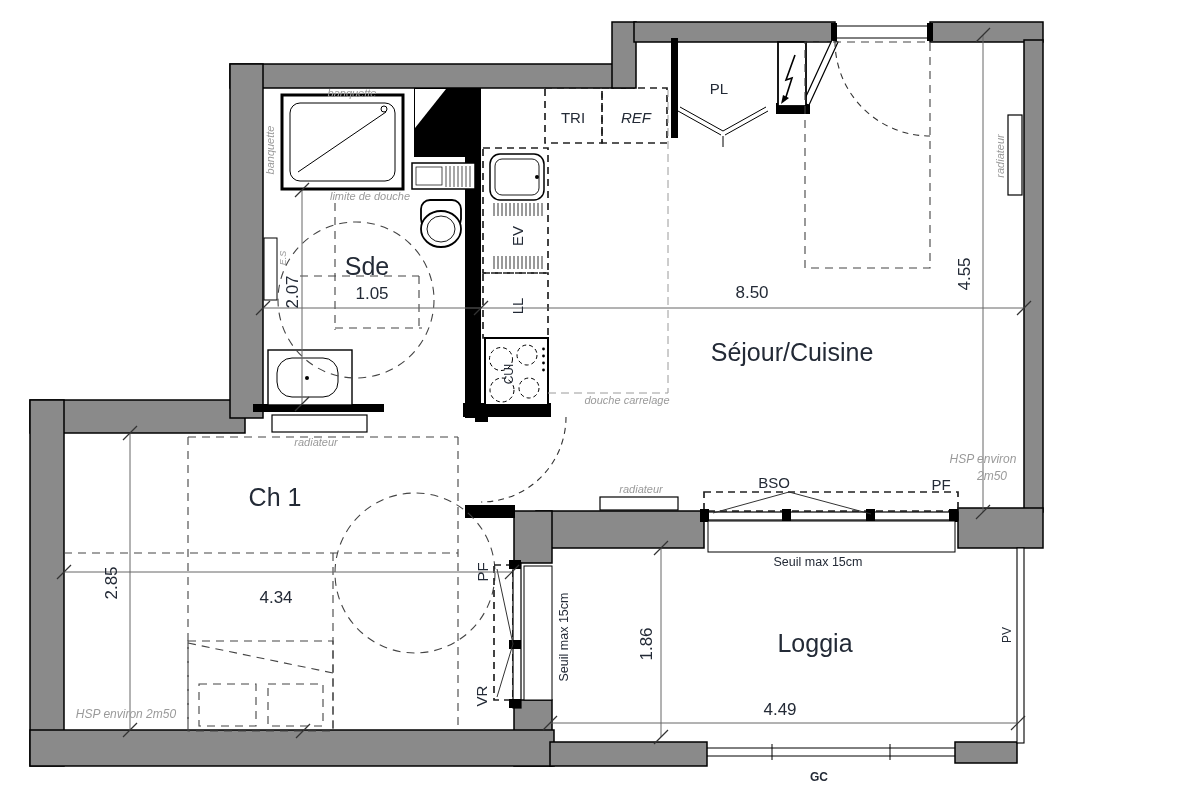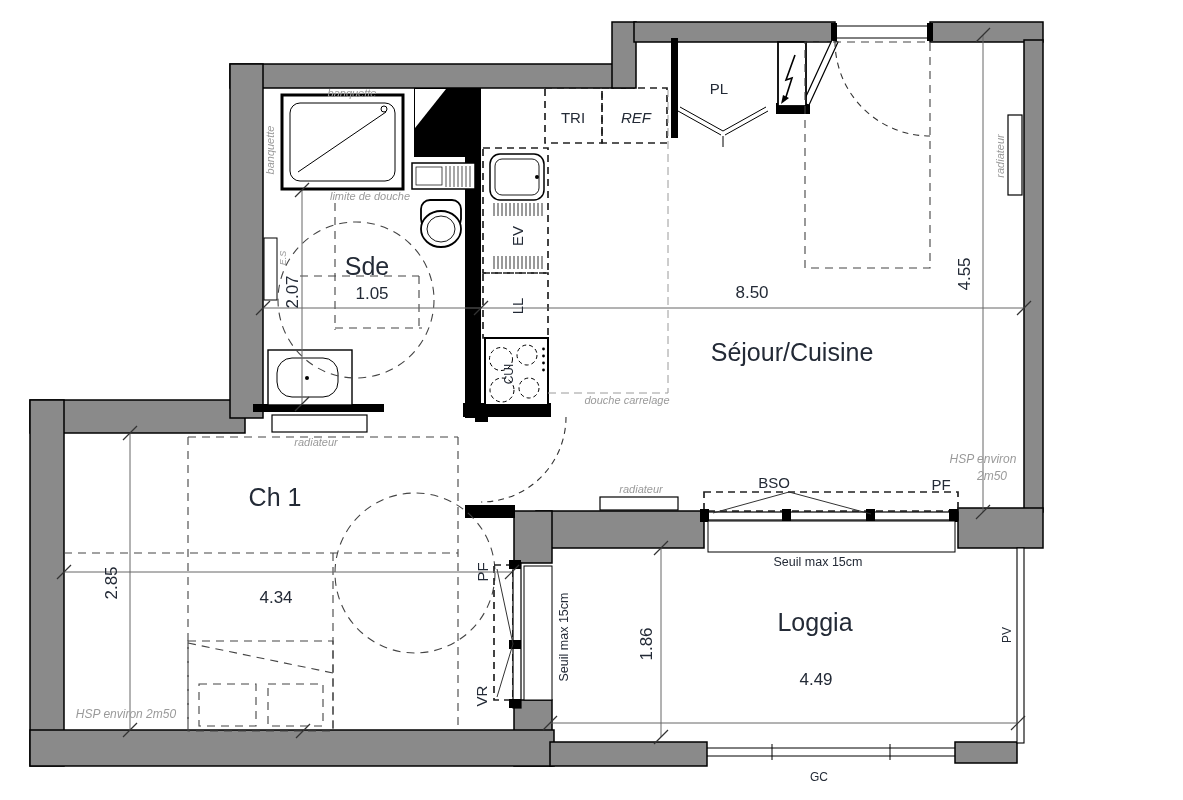--- a/index.html
+++ b/index.html
@@ -220,36 +220,36 @@
 <div class="lbl dimtxt v" style="left:293px;top:292px;">2.07</div>
 
 <div class="lbl room" style="left:792px;top:352px;">Séjour/Cuisine</div>
 <div class="lbl dimtxt" style="left:752px;top:293px;">8.50</div>
 <div class="lbl dimtxt v" style="left:965px;top:274px;">4.55</div>
 
 <div class="lbl room" style="left:275px;top:497px;text-align:right;">Ch 1</div>
 <div class="lbl dimtxt" style="left:276px;top:558px;margin-top:40px;">4.34</div>
 <div class="lbl dimtxt v" style="left:112px;top:583px;">2.85</div>
 
-<div class="lbl room" style="left:815px;top:622px;">Loggia</div>
-<div class="lbl dimtxt" style="left:780px;top:680px;margin-left:36px;">4.49</div>
+<div class="lbl room" style="left:815px;top:643px;">Loggia</div>
+<div class="lbl dimtxt" style="left:780px;top:710px;">4.49</div>
 <div class="lbl dimtxt v" style="left:647px;top:644px;">1.86</div>
 
 <div class="lbl tag" style="left:719px;top:88px;">PL</div>
 <div class="lbl tag" style="left:573px;top:117px;">TRI</div>
 <div class="lbl tag" style="left:636px;top:117px;font-style:italic;">REF</div>
 <div class="lbl tag v" style="left:517px;top:236px;">EV</div>
 <div class="lbl tag v" style="left:517px;top:306px;">LL</div>
 <div class="lbl tagsm v" style="left:509px;top:374px;">CUI</div>
 <div class="lbl tag" style="left:774px;top:482px;">BSO</div>
 <div class="lbl tag" style="left:941px;top:484px;">PF</div>
 <div class="lbl tag v" style="left:482px;top:572px;">PF</div>
 <div class="lbl tag v" style="left:481px;top:696px;">VR</div>
 <div class="lbl tagsm v" style="left:1007px;top:635px;">PV</div>
-<div class="lbl tagsm" style="left:819px;top:777px;">GC</div>
+<div class="lbl tagsm" style="left:819px;top:777px;font-weight:bold;">GC</div>
 
 <div class="lbl small" style="left:818px;top:562px;">Seuil max 15cm</div>
 <div class="lbl small v" style="left:564px;top:637px;">Seuil max 15cm</div>
 
 <div class="lbl grayit" style="left:352px;top:93px;">banquette</div>
 <div class="lbl grayit v" style="left:270px;top:150px;">banquette</div>
 <div class="lbl grayit" style="left:370px;top:196px;">limite de douche</div>
 <div class="lbl grayit" style="left:316px;top:442px;">radiateur</div>
 <div class="lbl grayit" style="left:641px;top:489px;">radiateur</div>
 <div class="lbl grayit v" style="left:1000px;top:156px;">radiateur</div>

